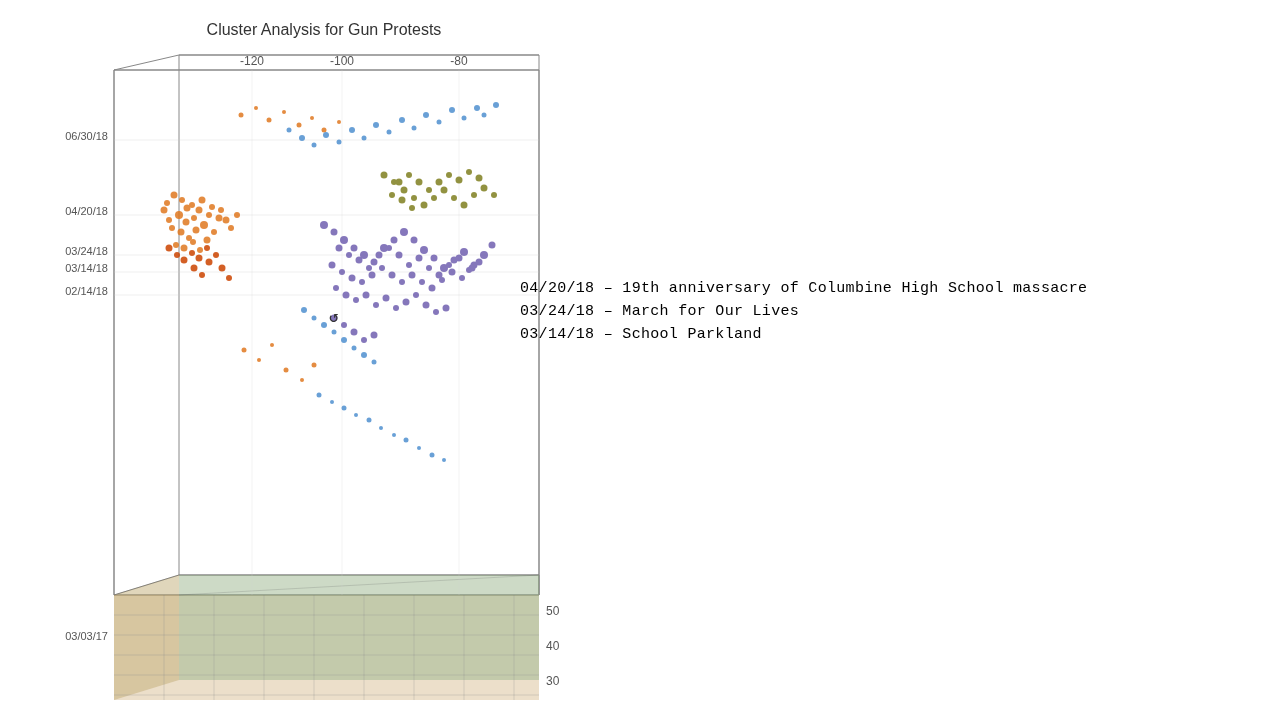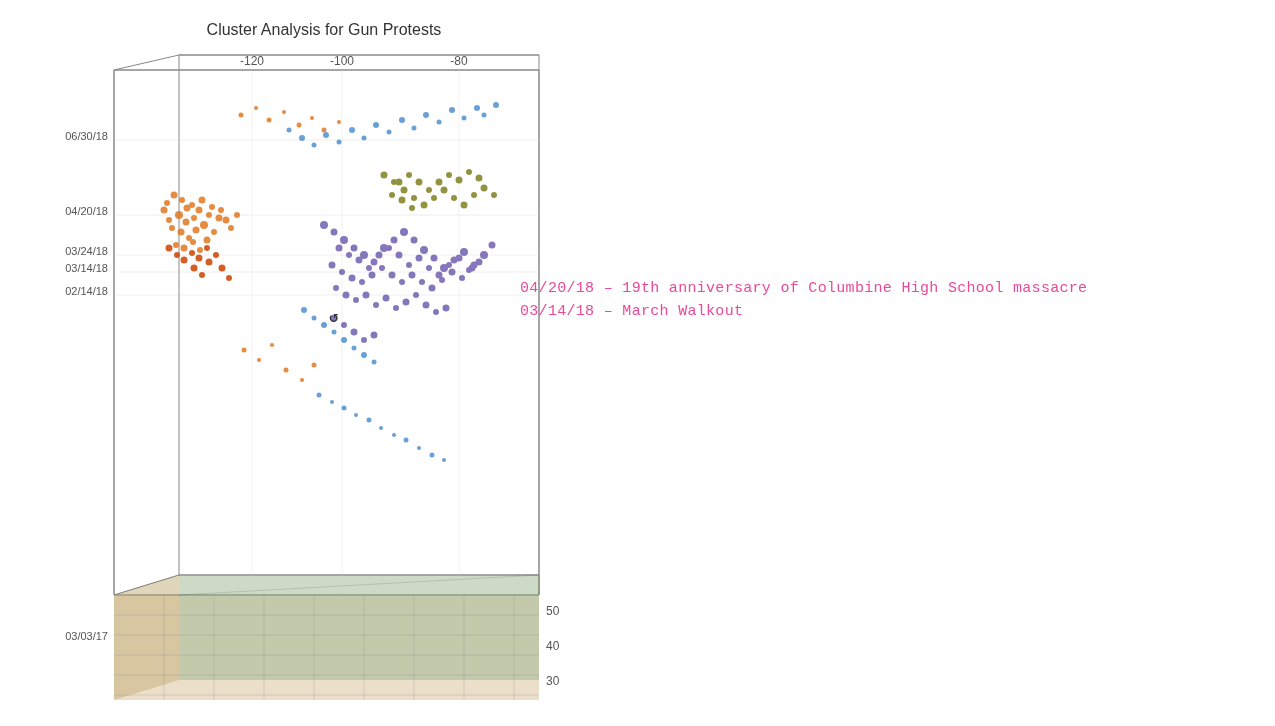--- a/index.html
+++ b/index.html
@@ -23,21 +23,21 @@
 
     #legend-area {
       position: absolute;
       left: 520px;
       top: 280px;
       width: 750px;
     }
 
     .legend-item {
       font-size: 15px;
-      color: #ec4899;
+      color: #000000;
       margin-bottom: 6px;
       letter-spacing: 0.02em;
       font-family: 'Courier New', Courier, monospace;
       white-space: nowrap;
     }
   </style>
 </head>
 <body>
 
 <div id="chart-area">
@@ -319,17 +319,22 @@
   </svg>
 </div>
 
 <div id="legend-area">
   <div class="legend-item">
     <span>04/20/18</span>
     <span> – </span>
     <span>19th anniversary of Columbine High School massacre</span>
   </div>
   <div class="legend-item">
+    <span>03/24/18</span>
+    <span> – </span>
+    <span>March for Our Lives</span>
+  </div>
+  <div class="legend-item">
     <span>03/14/18</span>
     <span> – </span>
-    <span>March Walkout</span>
+    <span>School Parkland</span>
   </div>
 </div>
 
 </body></html>

